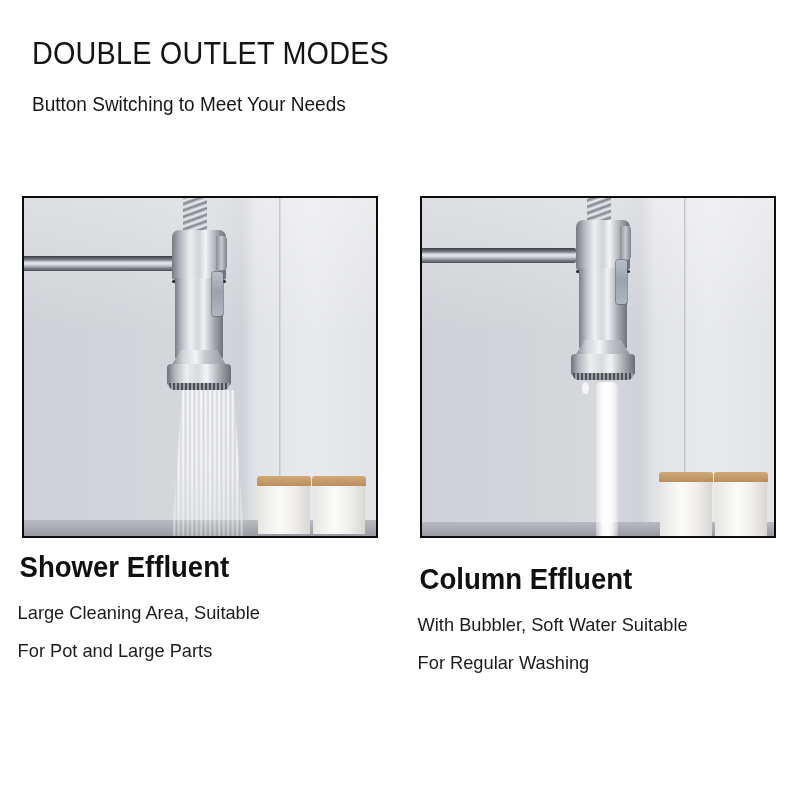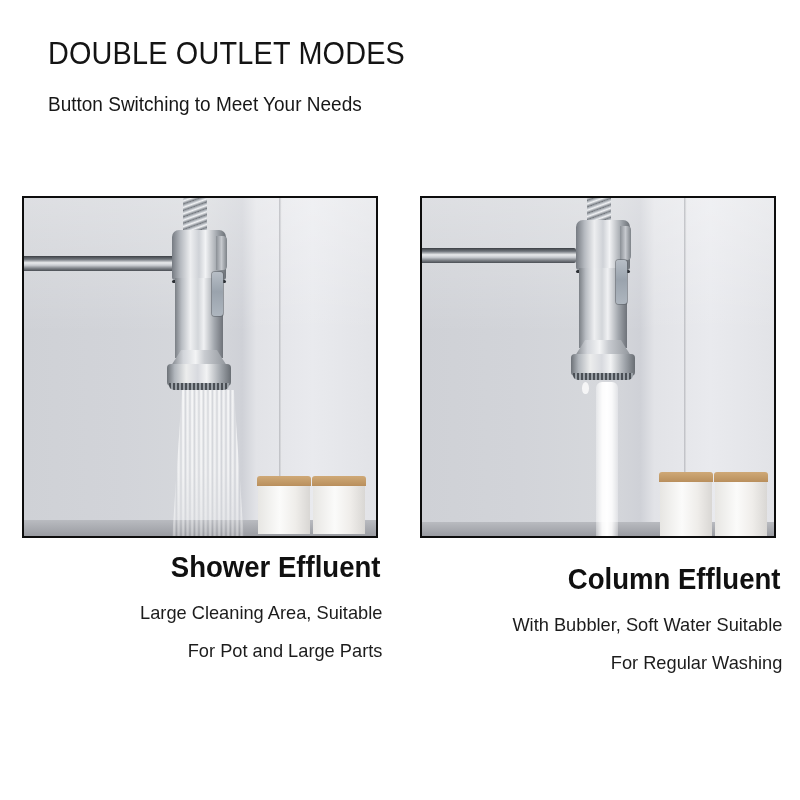--- a/index.html
+++ b/index.html
@@ -10,21 +10,21 @@
   body {
     width: 800px;
     height: 800px;
     overflow: hidden;
     font-family: "Liberation Sans", sans-serif;
     color: #1a1a1a;
     position: relative;
   }
 
   
-  .header { padding: 38px 0 0 32px; margin-left: 16px; }
+  .header { padding: 38px 0 0 32px; }
   .title {
     font-size: 31px;
     font-weight: 400;
     letter-spacing: 0.2px;
     color: #141414;
     line-height: 1.05;
     transform: scaleX(0.93);
     transform-origin: left center;
     white-space: nowrap;
   }
@@ -269,21 +269,21 @@
   
   .captions {
     position: absolute;
     top: 552px;
     left: 0;
     width: 800px;
   }
   .cap-col {
     position: absolute;
     width: 380px;
-    text-align: right;
+    text-align: left;
   }
   .cap-col.l { left: 10px; }
   .cap-col.r { left: 410px; margin-top: 12px; }
 
   .cap-title {
     font-size: 29px;
     font-weight: 700;
     color: #101010;
     transform: scaleX(0.95);
     white-space: nowrap;

